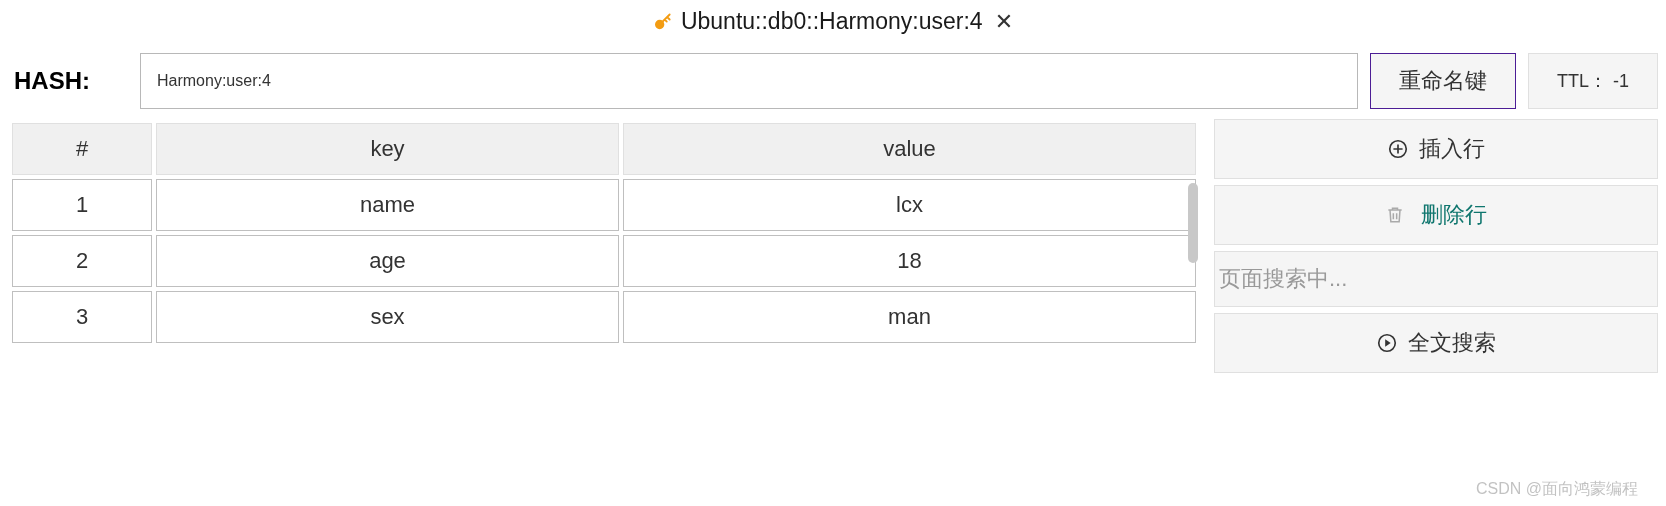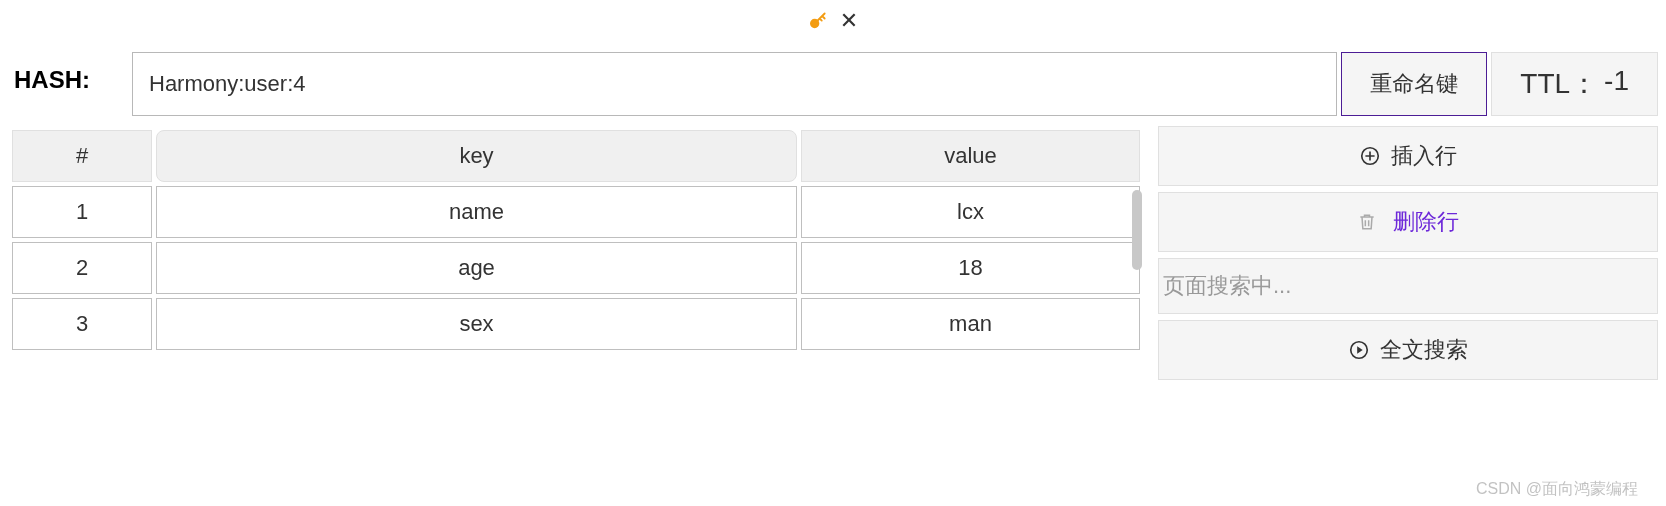--- a/index.html
+++ b/index.html
@@ -27,57 +27,58 @@
     .close-x {
       font-size: 22px;
       color: #333;
       cursor: pointer;
       margin-left: 4px;
     }
     .top-row {
       display: flex;
       align-items: stretch;
       padding: 0 8px;
-      gap: 4px;
+      gap: 12px;
       margin-bottom: 10px;
     }
     .type-label {
       font-weight: 700;
       font-size: 24px;
       color: #000;
       padding: 14px 6px 0 6px;
       min-width: 120px;
     }
     .key-input {
       flex: 1;
       border: 1px solid #b8b8b8;
       padding: 12px 16px;
-      font-size: 22px;
+      font-size: 16px;
       color: #333;
       background: #fff;
       outline: none;
     }
     .top-btn {
       border: 1px solid #4c1d95;
       background: #f5f5f5;
       padding: 12px 28px;
       font-size: 22px;
       color: #333;
       cursor: pointer;
       display: flex;
       align-items: center;
       gap: 8px;
       white-space: nowrap;
     }
     .ttl-box {
       border: 1px solid #e0e0e0;
       background: #f5f5f5;
       padding: 12px 28px;
-      font-size: 28px;
-      display: flex;
+      font-size: 18px;
+      display: flex;
+      align-items: center;
       gap: 6px;
       white-space: nowrap;
     }
     .main-area {
       display: flex;
       padding: 0 8px;
       gap: 14px;
       align-items: flex-start;
     }
     .table-wrap {
@@ -92,58 +93,58 @@
     .data-table th {
       background: #f0f0f0;
       border: 1px solid #e0e0e0;
       font-weight: 400;
       padding: 12px 8px;
       text-align: center;
       font-size: 22px;
       color: #333;
     }
     .data-table th.col-idx { width: 140px; }
-    .data-table th.col-key { width: 641px; border-radius: 8px; }
+    .data-table th.col-key { width: 463px; }
     .data-table td {
       border: 1px solid #bfbfbf;
       padding: 12px 8px;
       text-align: center;
       font-size: 22px;
       color: #333;
       background: #fff;
     }
     .scrollbar-thumb {
       position: absolute;
       right: 2px;
       top: 64px;
       width: 10px;
       height: 80px;
       background: #c8c8c8;
       border-radius: 5px;
     }
     .side-panel {
-      width: 500px;
+      width: 444px;
       display: flex;
       flex-direction: column;
       gap: 6px;
     }
     .side-btn {
       border: 1px solid #e0e0e0;
       background: #f5f5f5;
       padding: 14px 10px;
       font-size: 22px;
       color: #333;
       cursor: pointer;
       display: flex;
       align-items: center;
       justify-content: center;
       gap: 10px;
     }
     .side-btn.disabled {
-      color: #6d28d9;
+      color: #0f766e;
       gap: 16px;
     }
     .search-input {
       border: 1px solid #e0e0e0;
       background: #f5f5f5;
       padding: 14px 4px;
       font-size: 22px;
       color: #333;
       outline: none;
     }
@@ -161,20 +162,21 @@
 </head>
 <body>
 
 <div class="tab-bar">
   <span class="ico key-icon">
     <svg width="20" height="20" viewBox="0 0 24 24" fill="none" stroke="#f39c12" stroke-width="2.2">
       <circle cx="8" cy="15" r="4.5" fill="#f39c12" stroke="#f39c12"></circle>
       <path d="M11 12 L20 3 M17 6 L20 9 M14 9 L16.5 11.5" stroke="#f39c12" stroke-linecap="round"></path>
     </svg>
   </span>
+  <span class="tab-title">Ubuntu::db0::Harmony:user:4</span>
   <span class="close-x">✕</span>
 </div>
 
 <div class="top-row">
   <div class="type-label">HASH:</div>
   <input class="key-input" type="text" value="Harmony:user:4" style="">
   <button class="top-btn">
     <span>重命名键</span>
   </button>
   <div class="ttl-box">

